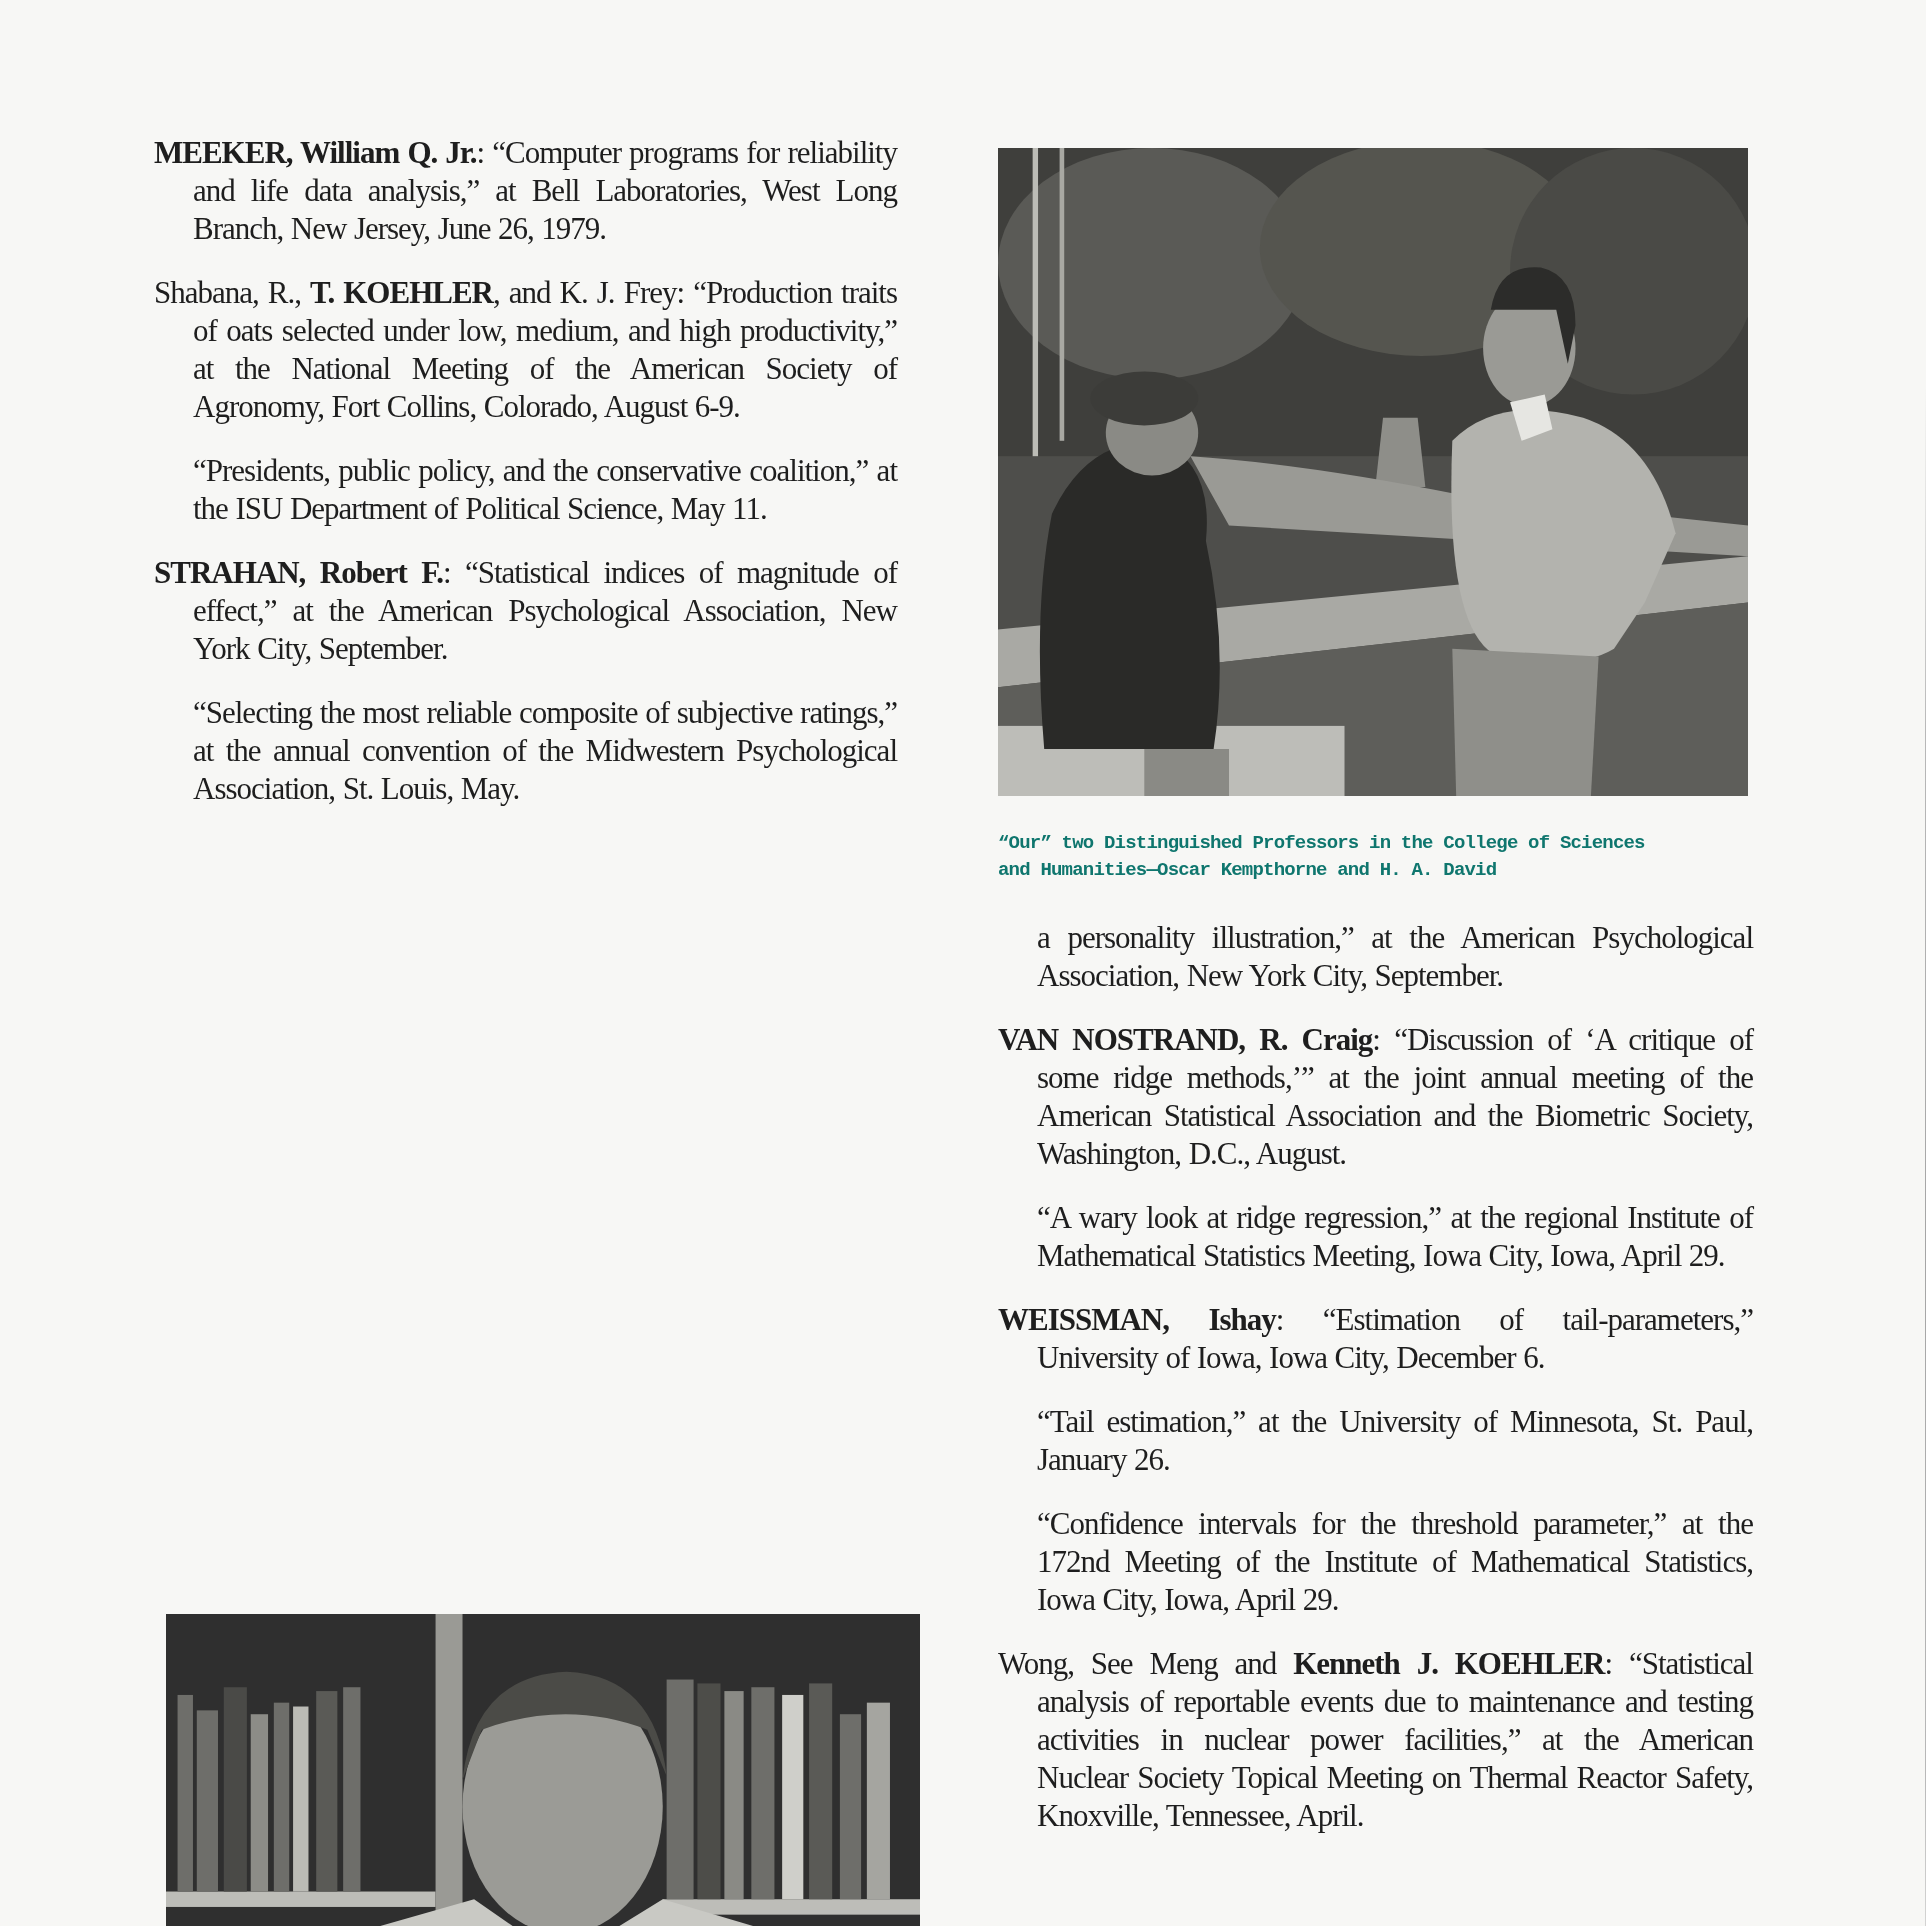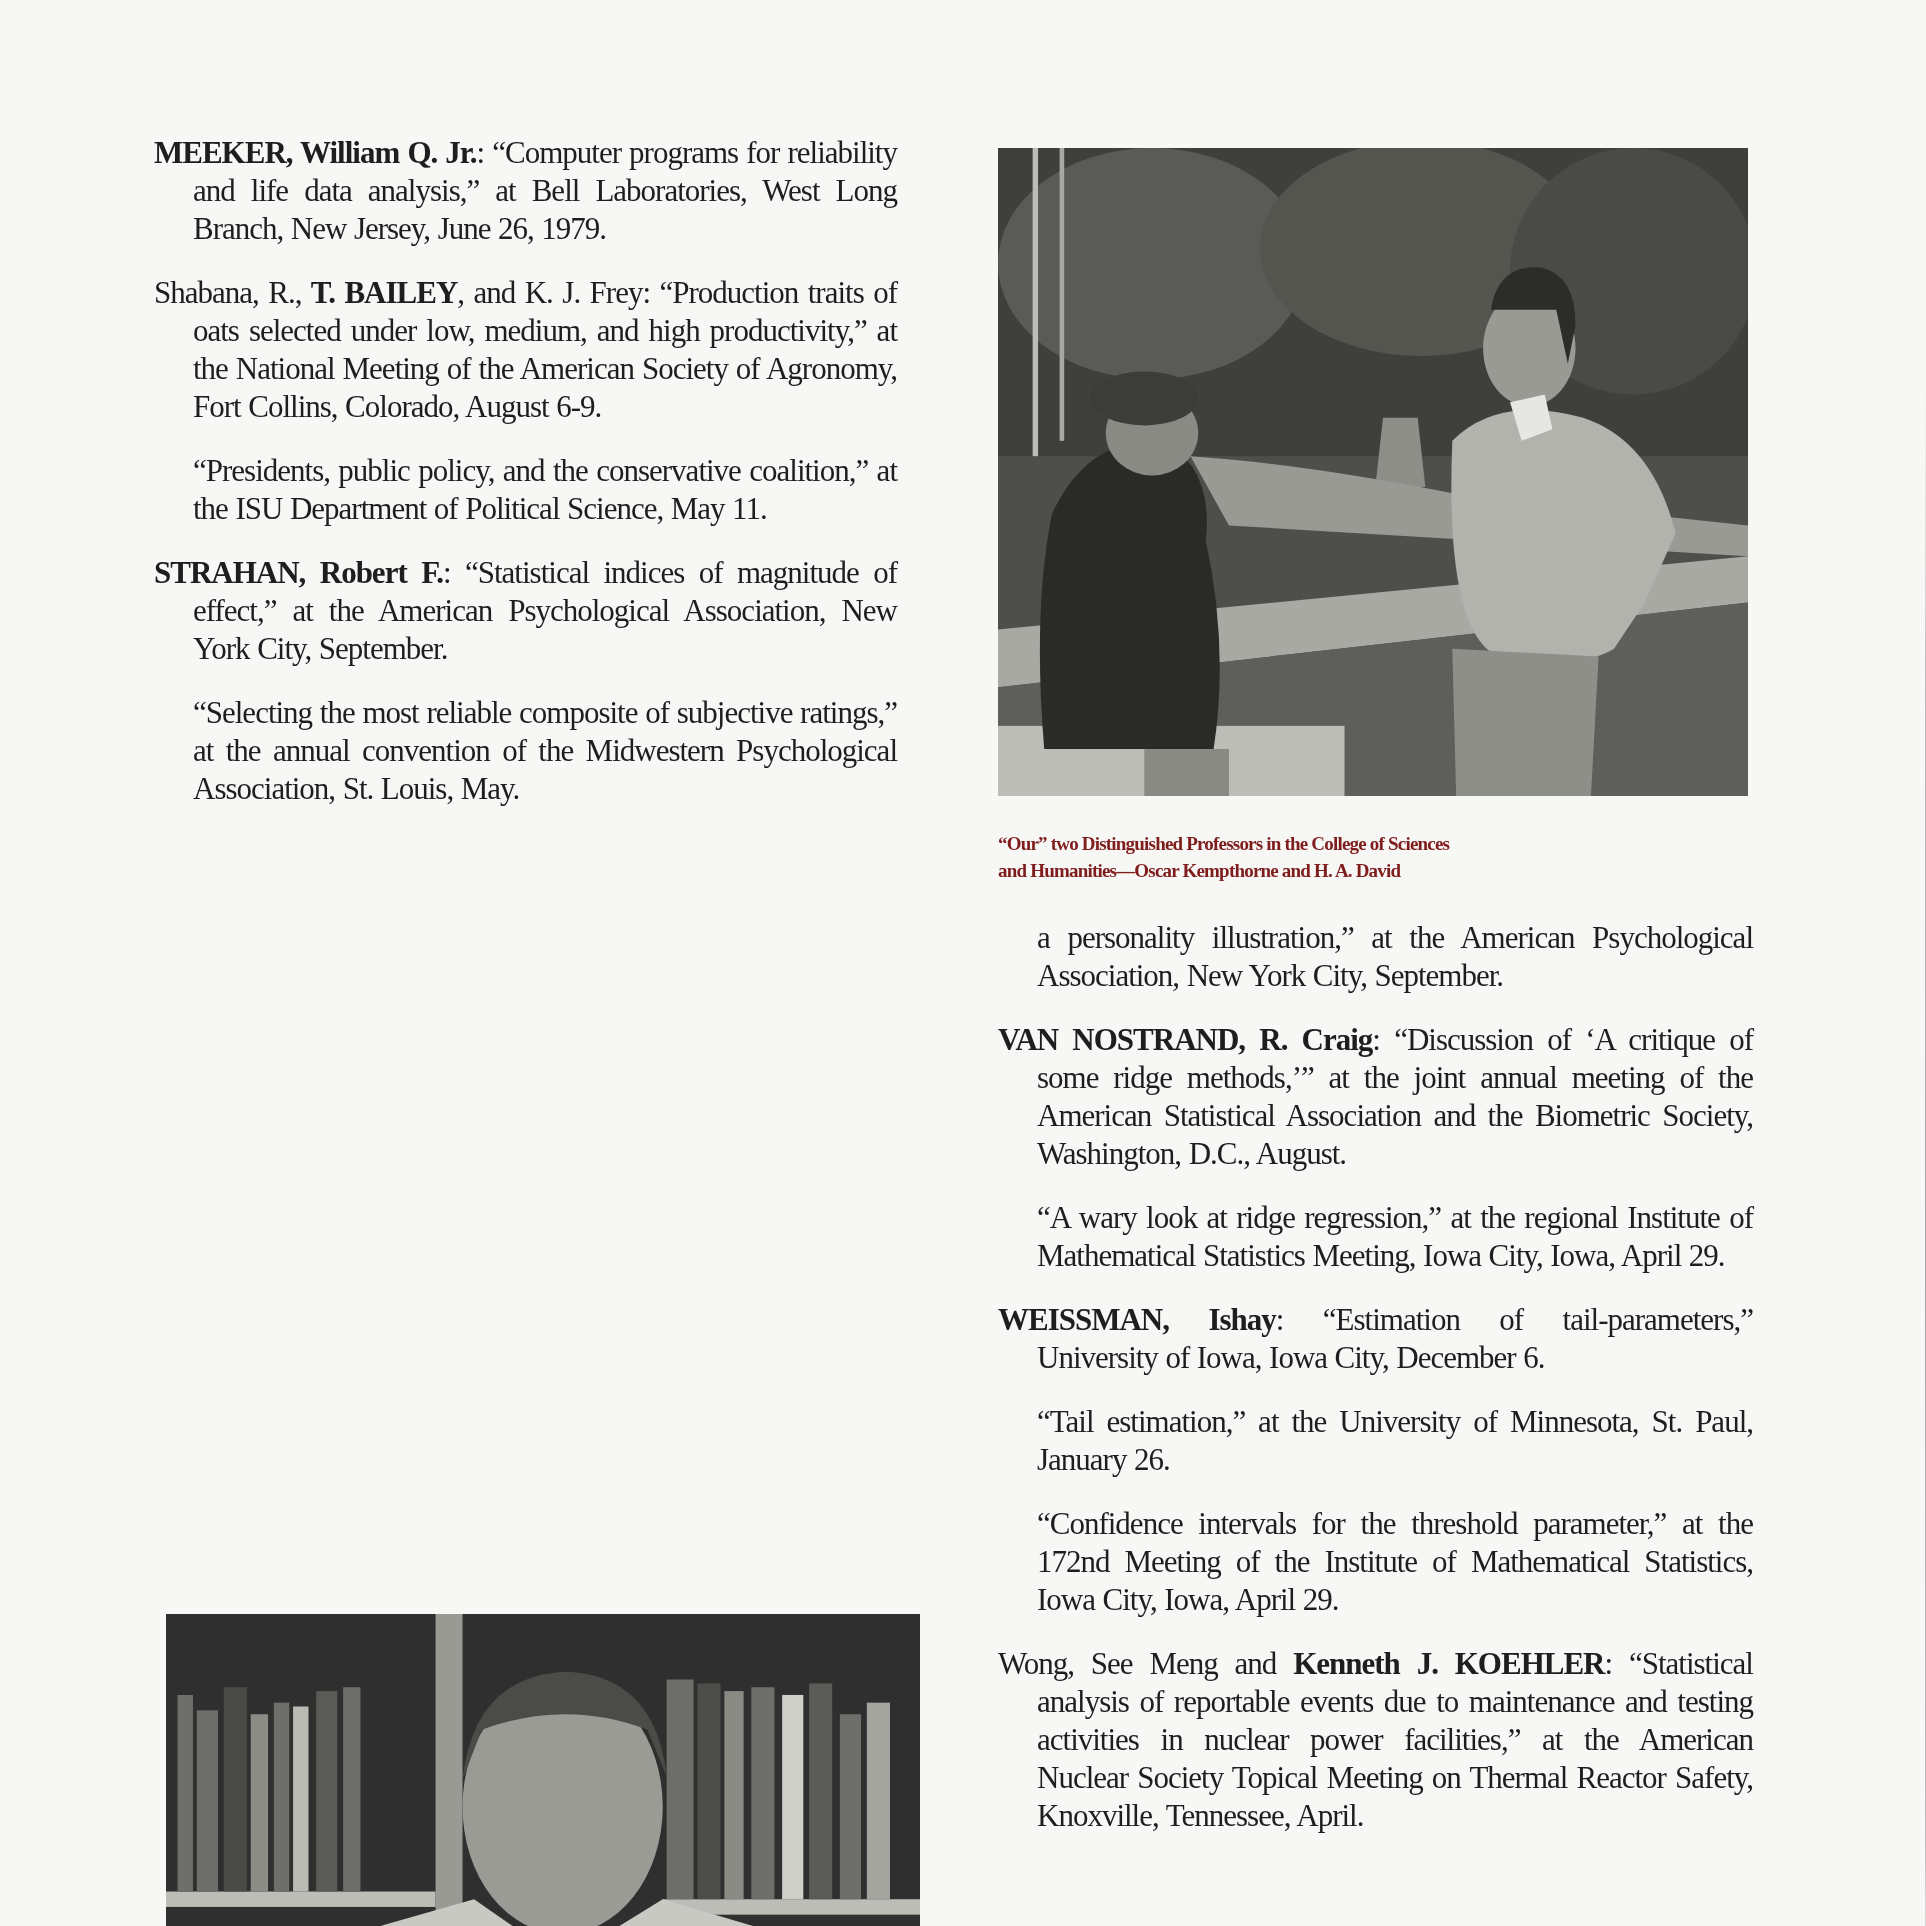--- a/index.html
+++ b/index.html
@@ -23,37 +23,37 @@
   }
   .entry.cont { padding-left: 39px; text-indent: 0; }
   .entry.sub { padding-left: 39px; text-indent: 0; }
   .name-bold { font-weight: bold; }
   .photo {
     position: absolute; overflow: hidden; background: #3a3a3a;
   }
   .photo svg { width: 100%; height: 100%; display: block; }
   .caption {
     position: absolute;
-    font-family: Liberation Serif, serif;
+    font-family: Liberation Mono, monospace;
     font-weight: bold; font-size: 19px; line-height: 27px;
-    letter-spacing: -0.8px; color: #7f1d1d;
+    letter-spacing: -0.8px; color: #0f766e;
   }
   .binding-line {
     position: absolute; left: 1925px; top: 385px; width: 2.3px; height: 1734px;
     background: linear-gradient(to bottom, transparent, #b8b8b8 20%, #a5a5a5 50%, #b8b8b8 80%, transparent);
   }
 </style>
 </head>
 <body>
 
 <div class="col col-left">
   <p class="entry"><span class="name-bold">MEEKER, William Q. Jr.</span><span>: </span><span>“Computer programs for reliability and life data analysis,” at Bell Laboratories, West Long Branch, New Jersey, June 26, 1979.</span></p>
 
 
-  <p class="entry"><span>Shabana, R., </span><span class="name-bold">T. BAILEY</span><span>, and K. J. Frey: </span><span>“Production traits of oats selected under low, medium, and high productivity,” at the National Meeting of the American Society of Agronomy, Fort Collins, Colorado, August 6-9.</span></p>
+  <p class="entry"><span>Shabana, R., </span><span class="name-bold">T. KOEHLER</span><span>, and K. J. Frey: </span><span>“Production traits of oats selected under low, medium, and high productivity,” at the National Meeting of the American Society of Agronomy, Fort Collins, Colorado, August 6-9.</span></p>
 
 
   <p class="entry sub"><span>“Presidents, public policy, and the conservative coalition,” at the ISU Department of Political Science, May 11.</span></p>
 
   <p class="entry"><span class="name-bold">STRAHAN, Robert F.</span><span>: </span><span>“Statistical indices of magnitude of effect,” at the American Psychological Association, New York City, September.</span></p>
 
   <p class="entry sub"><span>“Selecting the most reliable composite of subjective ratings,” at the annual convention of the Midwestern Psychological Association, St. Louis, May.</span></p>
 
 </div>
 

